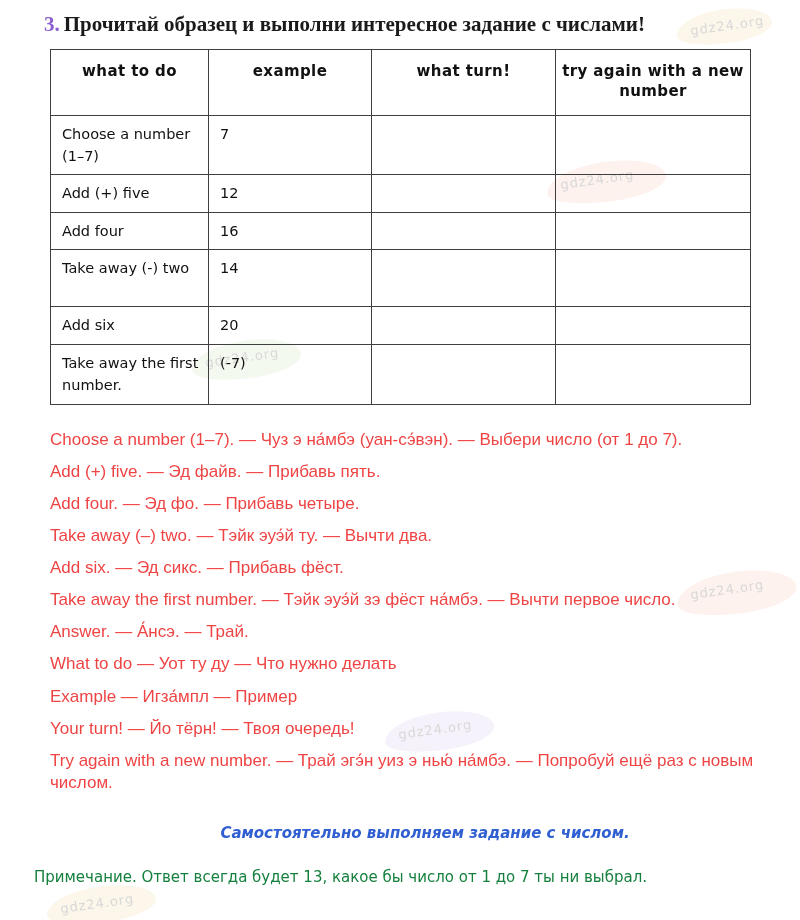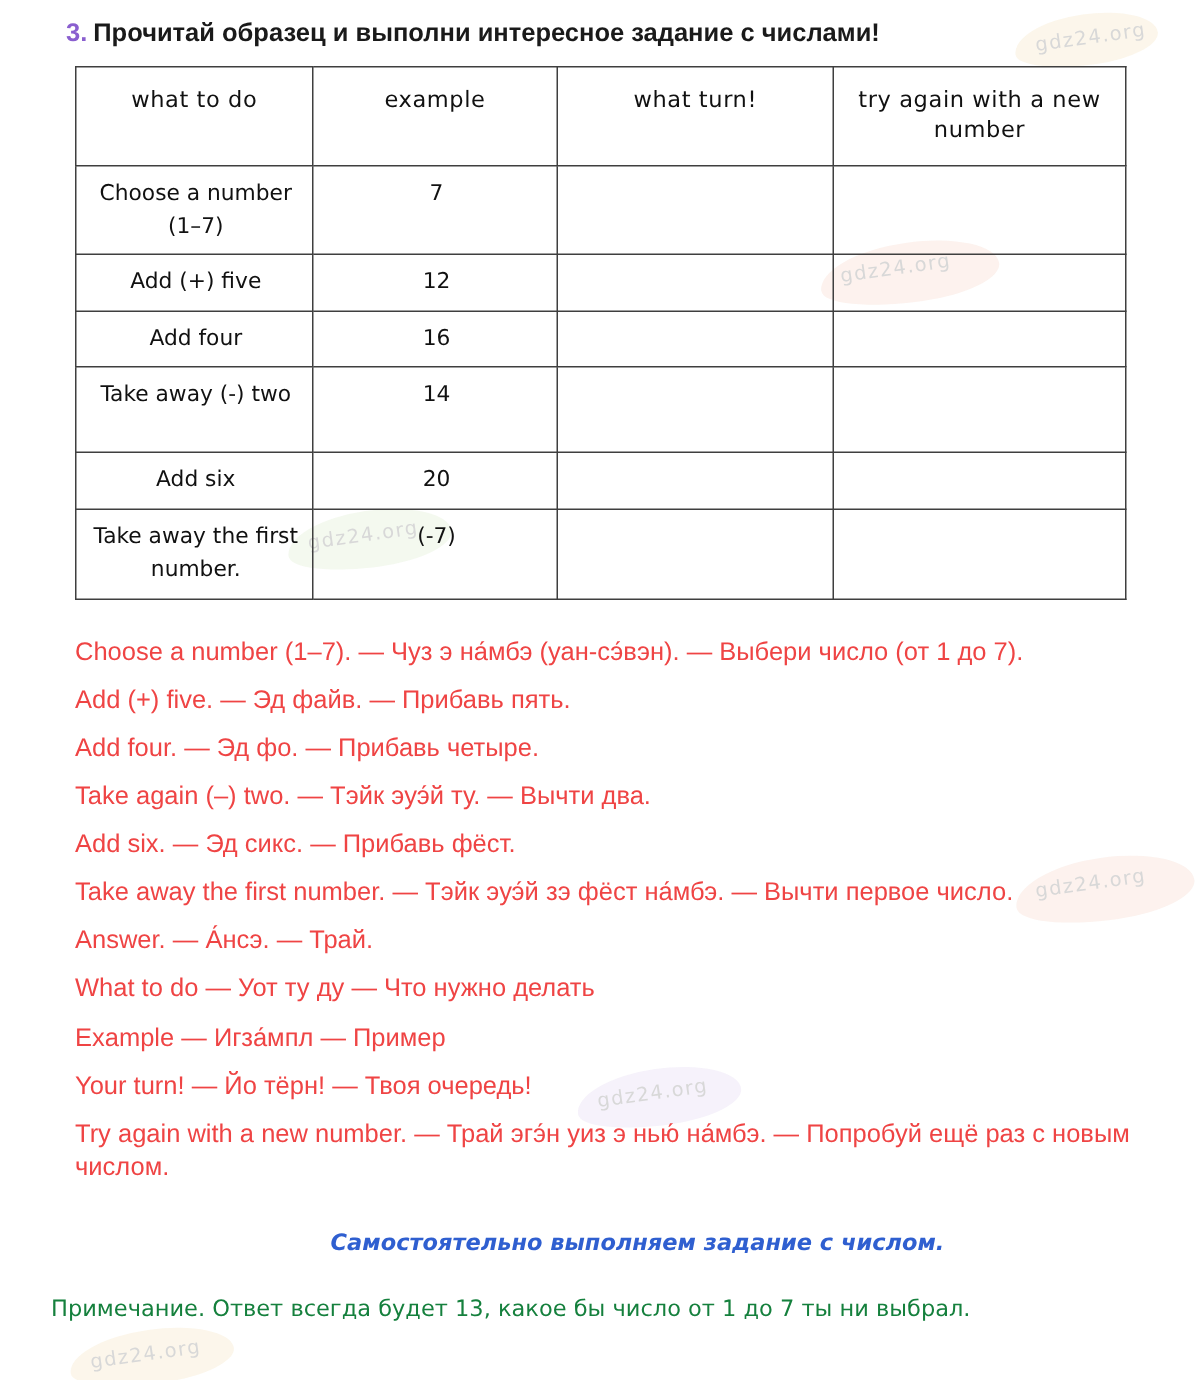--- a/index.html
+++ b/index.html
@@ -56,24 +56,24 @@
   .wm-5 { left: 398px; top: 710px; }
   .wm-5 .blob { background: #ddd0ef; width: 110px; height: 38px; }
   .wm-6 { left: 60px; top: 884px; }
   .wm-6 .blob { background: #f3e0b5; width: 110px; height: 36px; }
 
   
   .task-heading {
     position: relative;
     z-index: 2;
     margin: 12px 0 12px 44px;
-    font-size: 17px;
+    font-size: 21px;
     font-weight: bold;
     color: #1a1a1a;
-    font-family: Liberation Sans, sans-serif;
+    font-family: Liberation Serif, serif;
   }
   .task-heading .num {
     color: #8a5fcf;
     font-weight: bold;
     margin-right: 4px;
   }
 
   
   table.grid {
     position: relative;
@@ -84,30 +84,29 @@
     table-layout: fixed;
   }
   table.grid td, table.grid th {
     border: 1px solid #3f3f3f;
     padding: 7px 9px;
     vertical-align: top;
     font-size: 14.5px;
     font-family: "DejaVu Sans", sans-serif;
     color: #111;
     font-weight: normal;
-    text-align: center;
   }
   table.grid col.c1 { width: 158px; }
   table.grid col.c2 { width: 163px; }
   table.grid col.c3 { width: 184px; }
   table.grid col.c4 { width: 195px; }
 
   table.grid thead th {
     text-align: center;
-    font-weight: normal;
+    font-weight: bold;
     font-size: 15px;
     padding: 11px 6px 13px 6px;
     letter-spacing: .4px;
     line-height: 1.35;
   }
   th.h1 { color: #2f7ad6; }
   th.h2 { color: #3f9a41; }
   th.h3 { color: #e0355e; }
   th.h4 { color: #e08a2a; }
 
@@ -224,21 +223,21 @@
         <td class="val"></td>
         <td class="val"></td>
       </tr>
     </tbody>
   </table>
 
   <div class="vocab">
     <p>Choose a number (1–7). — Чуз э на́мбэ (уан-сэ́вэн). — Выбери число (от 1 до 7).</p>
     <p>Add (+) five. — Эд файв. — Прибавь пять.</p>
     <p>Add four. — Эд фо. — Прибавь четыре.</p>
-    <p>Take again (–) two. — Тэйк эуэ́й ту. — Вычти два.</p>
+    <p>Take away (–) two. — Тэйк эуэ́й ту. — Вычти два.</p>
     <p>Add six. — Эд сикс. — Прибавь фёст.</p>
     <p>Take away the first number. — Тэйк эуэ́й зэ фёст на́мбэ. — Вычти первое число.</p>
     <p>Answer. — А́нсэ. — Трай.</p>
     <p>What to do — Уот ту ду — Что нужно делать</p>
     <p>Example — Игза́мпл — Пример</p>
     <p>Your turn! — Йо тёрн! — Твоя очередь!</p>
     <p>Try again with a new number. — Трай эгэ́н уиз э нью́ на́мбэ. — Попробуй ещё раз с новым числом.</p>
   </div>
 
   <div class="note-blue">Самостоятельно выполняем задание с числом.</div>

